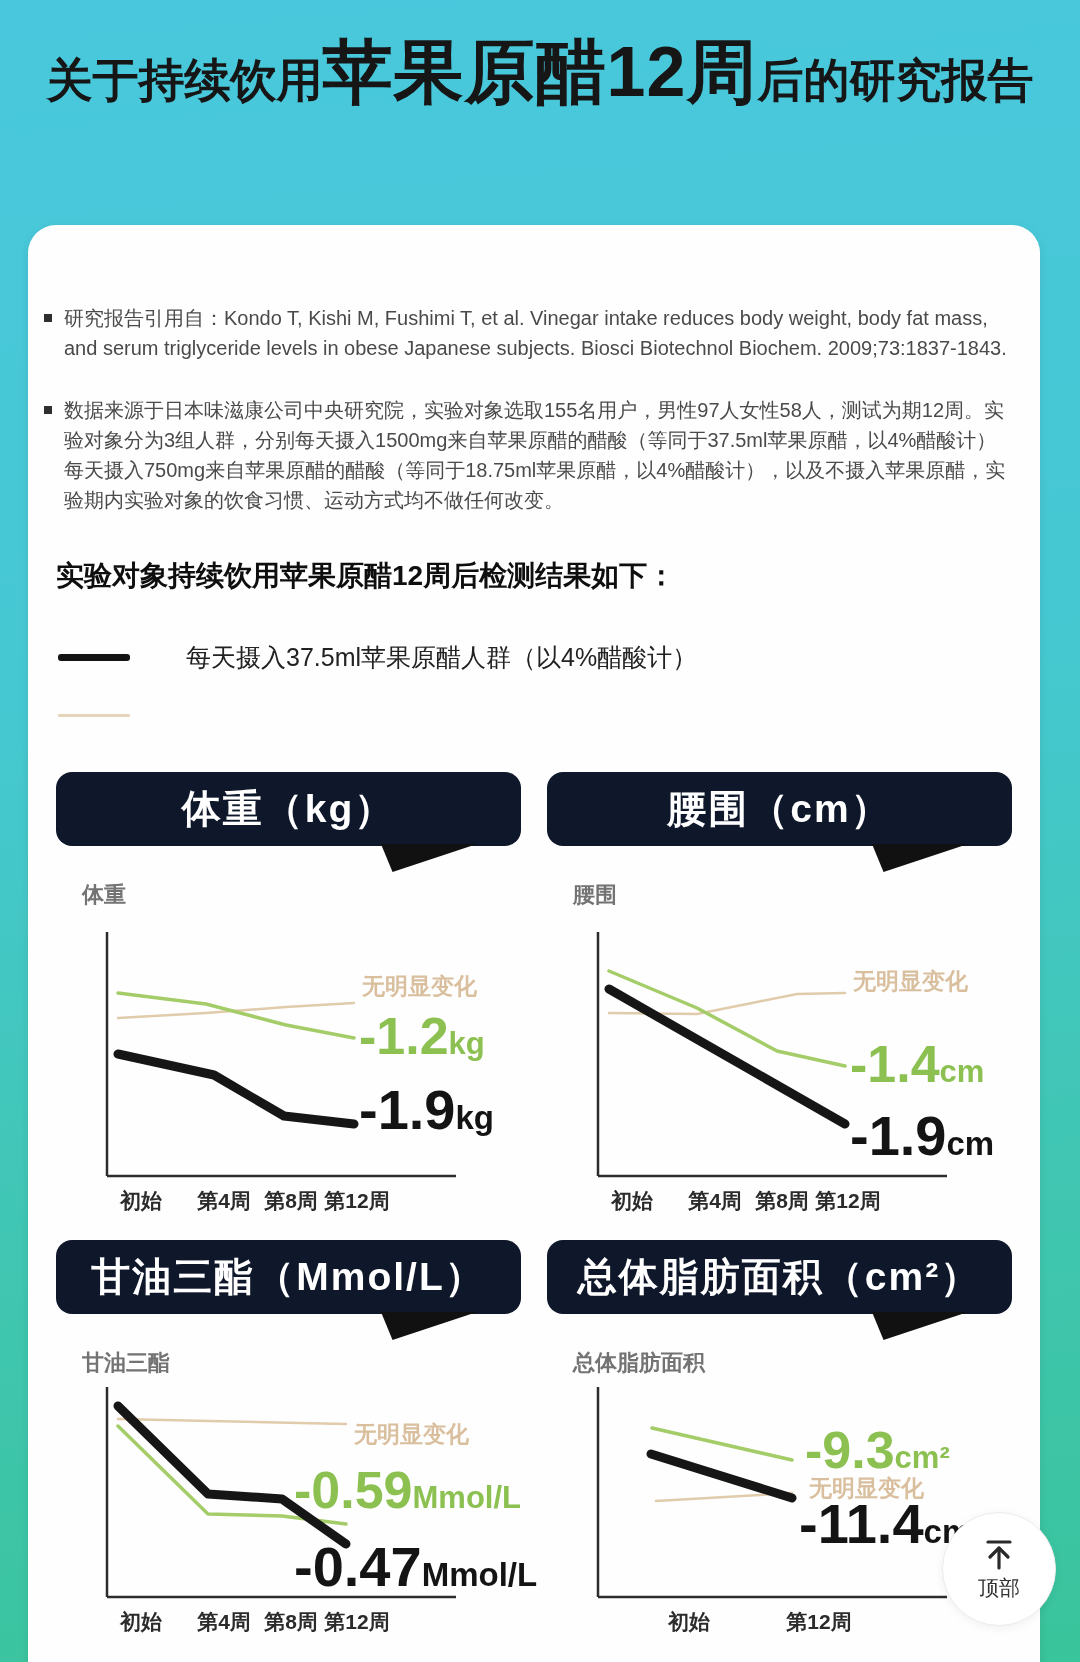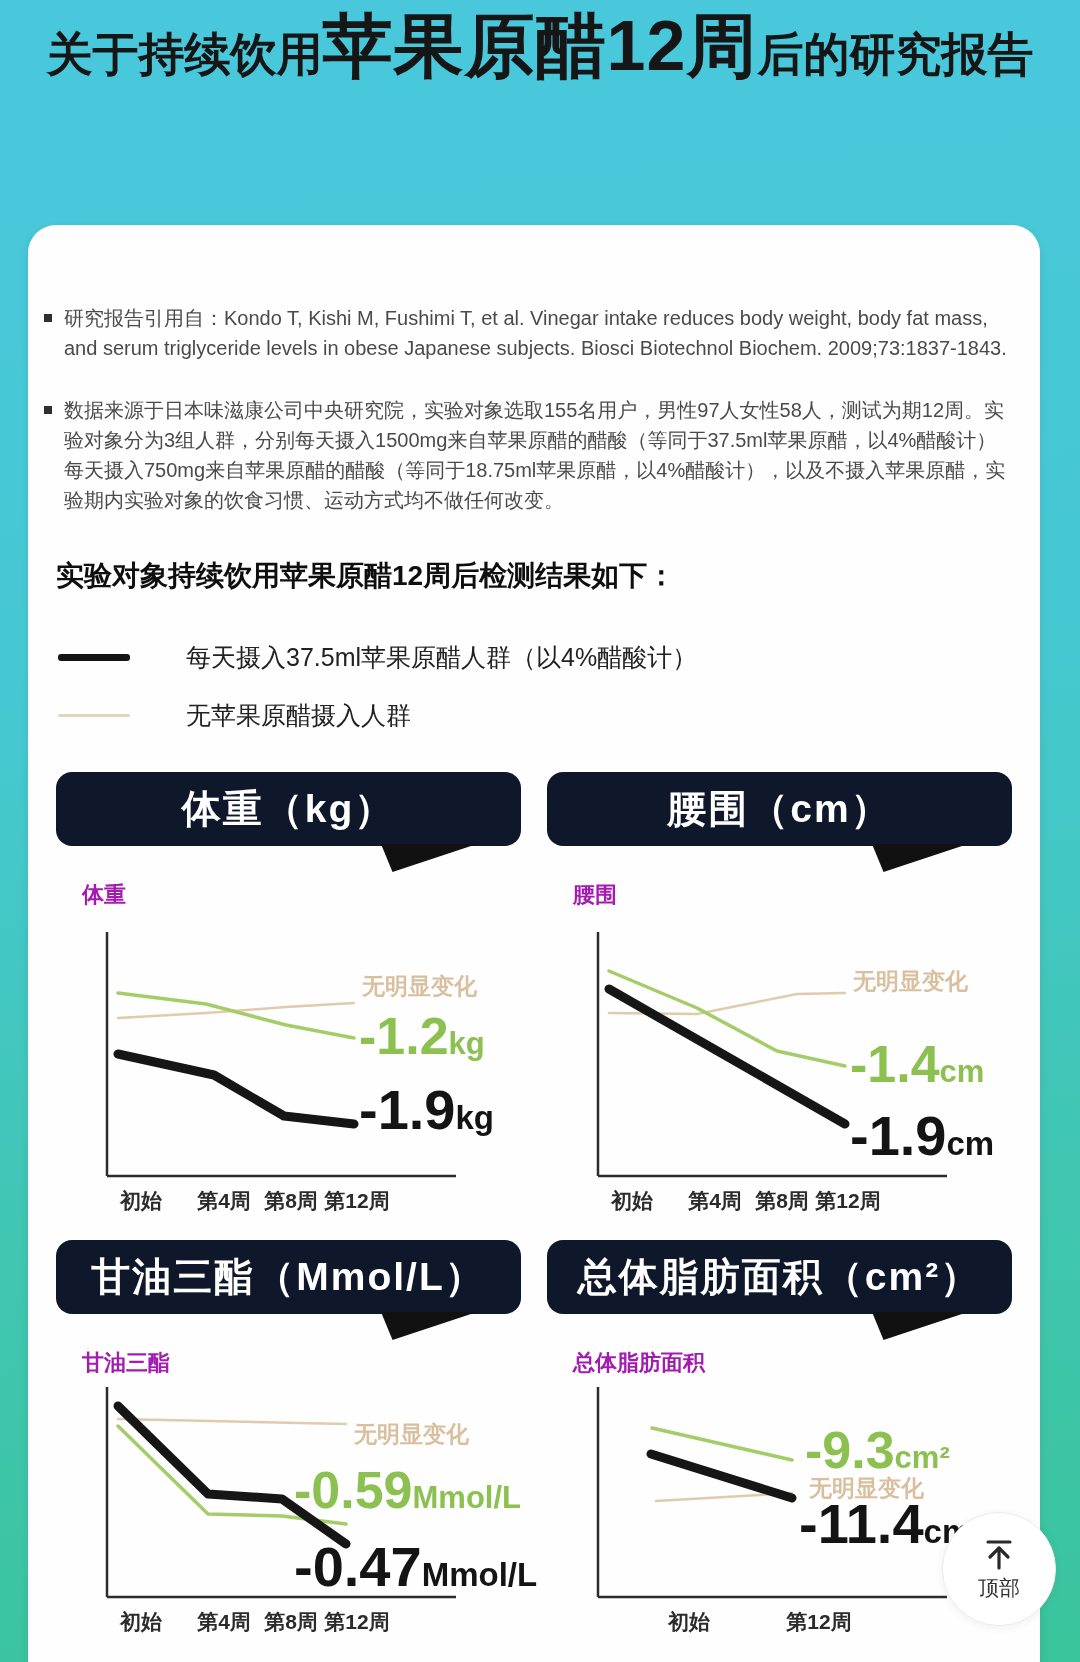--- a/index.html
+++ b/index.html
@@ -2,21 +2,21 @@
 <html><head>
 <meta charset="utf-8">
 <style>
   html,body{margin:0;padding:0;}
   body{
     width:1080px;height:1662px;position:relative;overflow:hidden;
     font-family:"Liberation Sans","DejaVu Sans",sans-serif;
     background:linear-gradient(175deg,#49c8dd 0%,#46c8d2 40%,#40c6b2 72%,#3ac49b 100%);
   }
   
-  .header{text-align:center;color:#161616;white-space:nowrap;}
+  .header{padding-top:26px;text-align:center;color:#161616;white-space:nowrap;}
   .header .t-small{font-size:46px;font-weight:700;}
   .header .t-big{font-size:70px;font-weight:900;letter-spacing:1px;}
   
   .card{
     position:absolute;left:28px;top:225px;width:1012px;height:1500px;
     background:#fefefe;border-radius:28px;box-shadow:0 3px 10px rgba(0,0,0,.08);
   }
   
   .refs{padding:46px 26px 0 16px;}
   .ref{display:flex;gap:12px;font-size:20px;line-height:1.5;color:#4a4a4a;margin-bottom:8px;margin-top:32px;}
@@ -33,21 +33,21 @@
   .chart{width:465px;}
   .bubble{
     position:relative;height:74px;background:#0f172a;border-radius:16px;
     display:flex;align-items:center;justify-content:center;
     color:#fff;font-size:39px;font-weight:700;letter-spacing:2px;margin-bottom:34px;
   }
   .bubble .tail{
     position:absolute;right:44px;bottom:-26px;width:96px;height:28px;background:#111;
     clip-path:polygon(0 0,100% 0,12% 100%);
   }
-  .ylabel{font-size:22px;font-weight:700;color:#a21caf;margin:0 0 4px 26px;}
+  .ylabel{font-size:22px;font-weight:700;color:#737373;margin:0 0 4px 26px;}
   .plot{position:relative;}
   .plot svg{display:block;}
   .lbl{position:absolute;transform:translateY(-50%);white-space:nowrap;line-height:1;}
   .lbl.muted{font-size:23px;font-weight:700;color:#d9bf9e;}
   .lbl.green{color:#8cc152;font-weight:800;}
   .lbl.green .num{font-size:52px;}
   .lbl.green .unit{font-size:31px;}
   .lbl.black{color:#141414;font-weight:800;}
   .lbl.black .num{font-size:56px;}
   .lbl.black .unit{font-size:33px;}
@@ -79,21 +79,20 @@
       </div>
     </div>
   <div class="heading">实验对象持续饮用苹果原醋12周后检测结果如下：</div>
   <div class="legend">
       <div class="legend-row">
         <span class="swatch" style="height: 7px; background: rgb(20, 20, 20);"></span>
         <span class="legend-label">每天摄入37.5ml苹果原醋人群（以4%醋酸计）</span>
       </div>
       <div class="legend-row">
         <span class="swatch" style="height: 3px; background: rgb(230, 212, 184);"></span>
-        <span class="legend-label">无苹果原醋摄入人群</span>
       </div>
     </div>
   <div class="charts">
       <div class="chart">
         <div class="bubble">体重（kg）<span class="tail"></span></div>
         <div class="ylabel">体重</div>
         <div class="plot">
           <svg width="465" height="310" viewBox="0 0 465 310">
             <line x1="51" y1="18" x2="51" y2="262" stroke="#2c2c2c" stroke-width="2.5"></line>
             <line x1="51" y1="262" x2="400" y2="262" stroke="#2c2c2c" stroke-width="2.5"></line>

